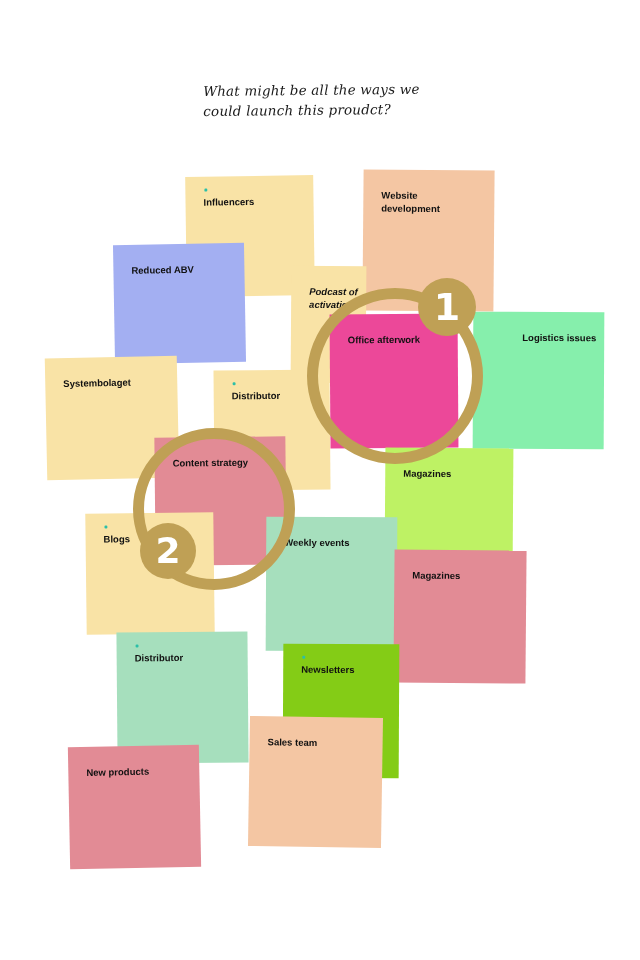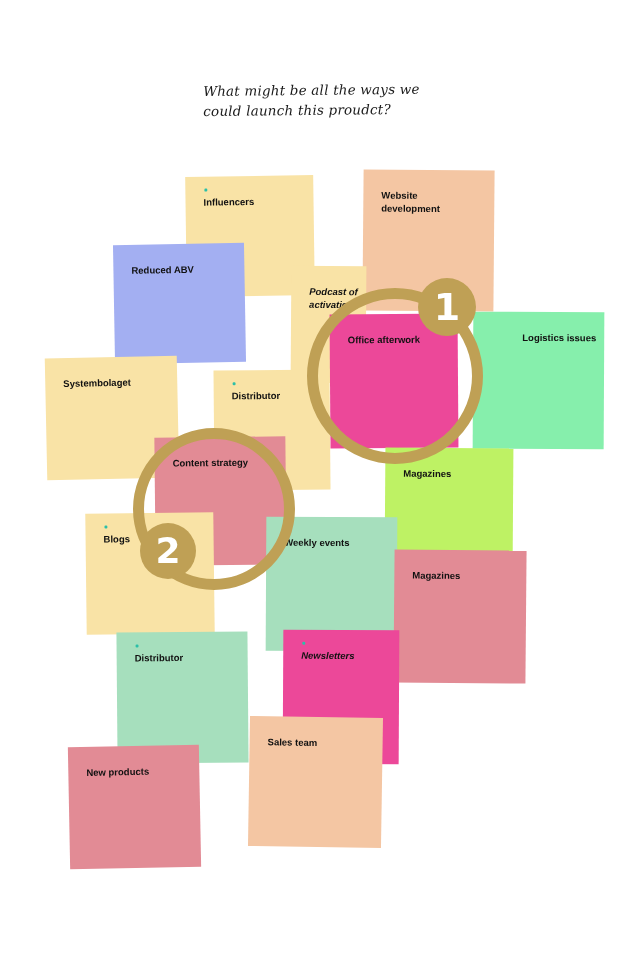--- a/index.html
+++ b/index.html
@@ -143,21 +143,21 @@
       <div class="note" style="left: 86px; top: 513px; width: 128px; height: 121px; background: rgb(249, 227, 166); transform: rotate(-0.7deg);">
         <span class="note-dot"></span>
         <div class="note-label">Blogs</div>
       </div>
       <div class="note" style="left: 266px; top: 485px; width: 131px; height: 134px; background: rgb(166, 223, 189); transform: rotate(0.3deg); margin-top: 32px;">
         <div class="note-label">Weekly events</div>
       </div>
       <div class="note" style="left: 394px; top: 550px; width: 132px; height: 133px; background: rgb(226, 139, 149); transform: rotate(0.5deg);">
         <div class="note-label">Magazines</div>
       </div>
-      <div class="note" style="left: 283px; top: 630px; width: 116px; height: 134px; background: #ec4899; transform: rotate(0.3deg); font-style: italic;">
+      <div class="note" style="left: 283px; top: 644px; width: 116px; height: 134px; background: #84cc16; transform: rotate(0.3deg);">
         <span class="note-dot"></span>
         <div class="note-label">Newsletters</div>
       </div>
       <div class="note" style="left: 117px; top: 632px; width: 131px; height: 131px; background: rgb(166, 223, 189); transform: rotate(-0.5deg);">
         <span class="note-dot"></span>
         <div class="note-label">Distributor</div>
       </div>
       <div class="note" style="left: 249px; top: 717px; width: 133px; height: 130px; background: rgb(244, 198, 163); transform: rotate(0.9deg);">
         <div class="note-label">Sales team</div>
       </div>

